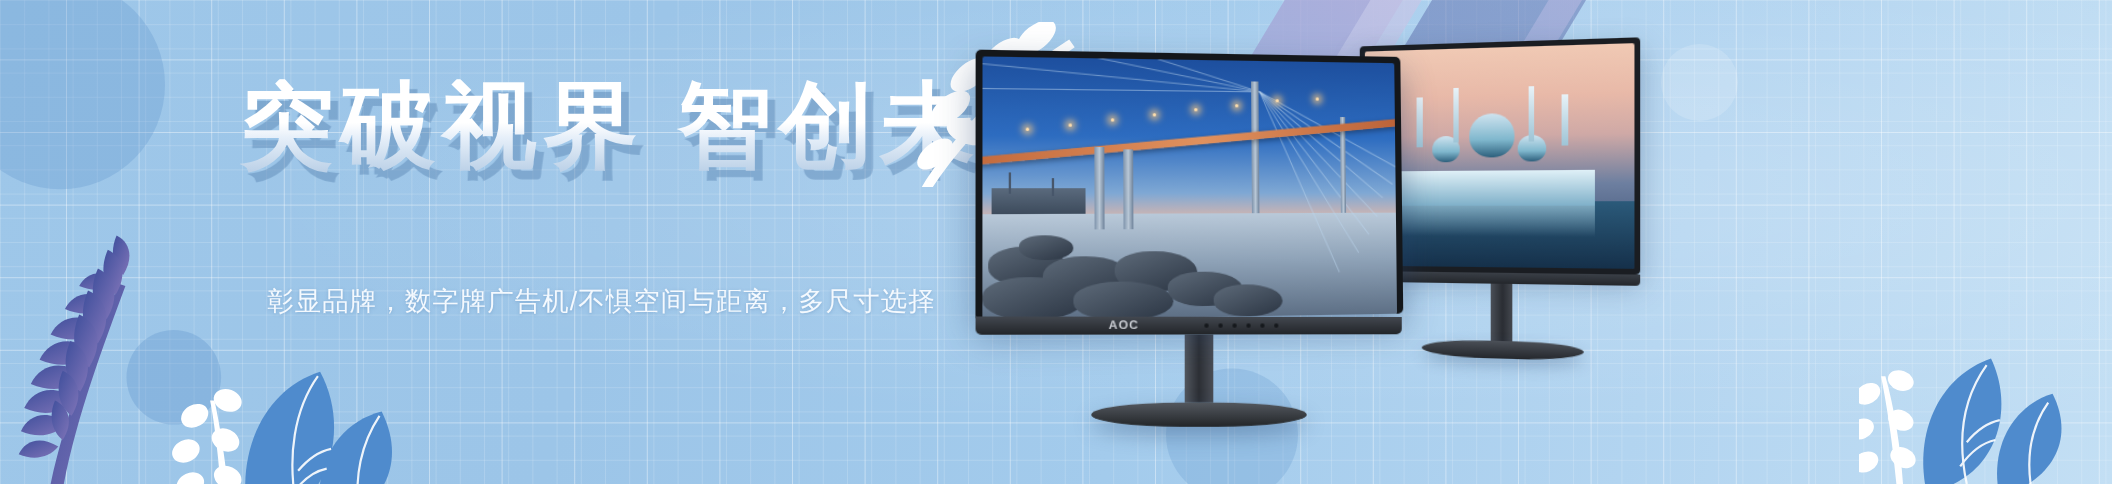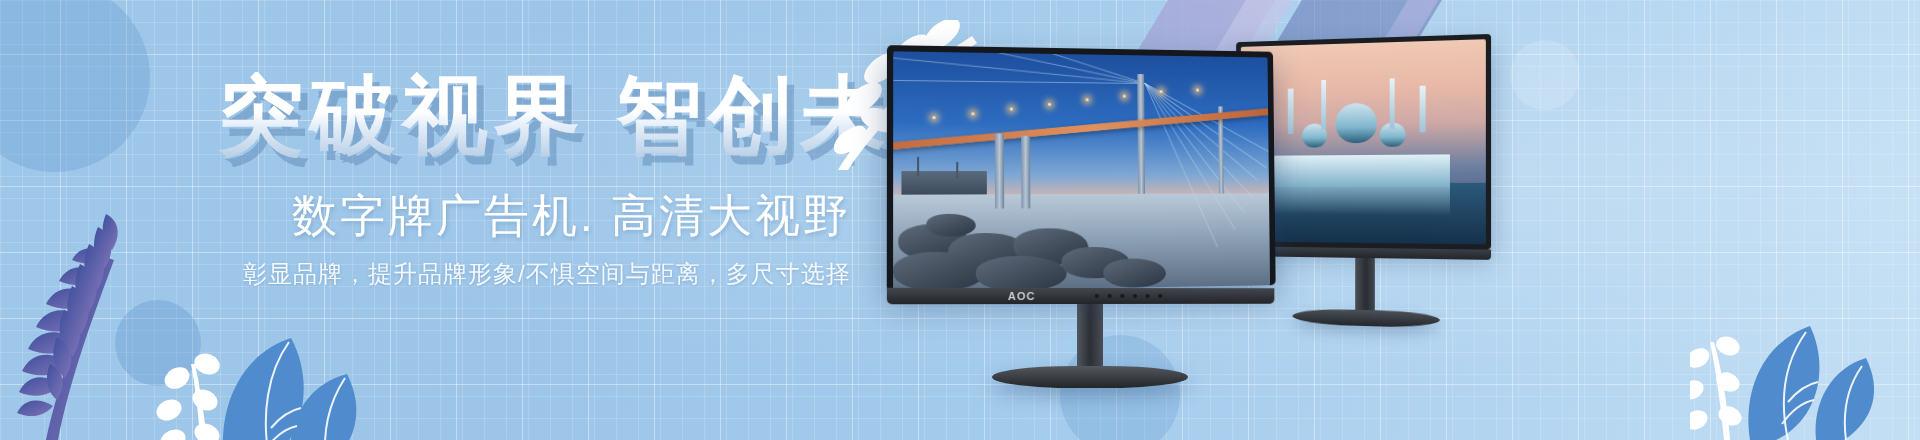--- a/index.html
+++ b/index.html
@@ -113,22 +113,21 @@
   <div class="circ c3"></div>
   <div class="circ c4"></div>
 
   <div class="ribbon rb3"></div>
   <div class="ribbon rb1"></div>
   <div class="ribbon rb2"></div>
   <div class="ribbon rb4"></div>
 
   <div class="copy">
     <div class="headline">突破视界 智创未来</div>
-    <div class="sub1">数字牌广告机. 高清大视野</div>
-    <div class="sub2">彰显品牌，提升品牌形象/不惧空间与距离，多尺寸选择</div>
+    <div class="sub2">彰显品牌，数字牌广告机/不惧空间与距离，多尺寸选择</div>
   </div>
 
   <svg class="leaf-left" viewBox="0 0 270 290">
     <defs>
       <linearGradient id="gFern" x1="0" y1="0" x2="1" y2="1">
         <stop offset="0" stop-color="#3f4f9c"></stop>
           <stop offset="1" stop-color="#7f74b8"></stop>
       </linearGradient>
     </defs>
     <g fill="url(#gFern)">

